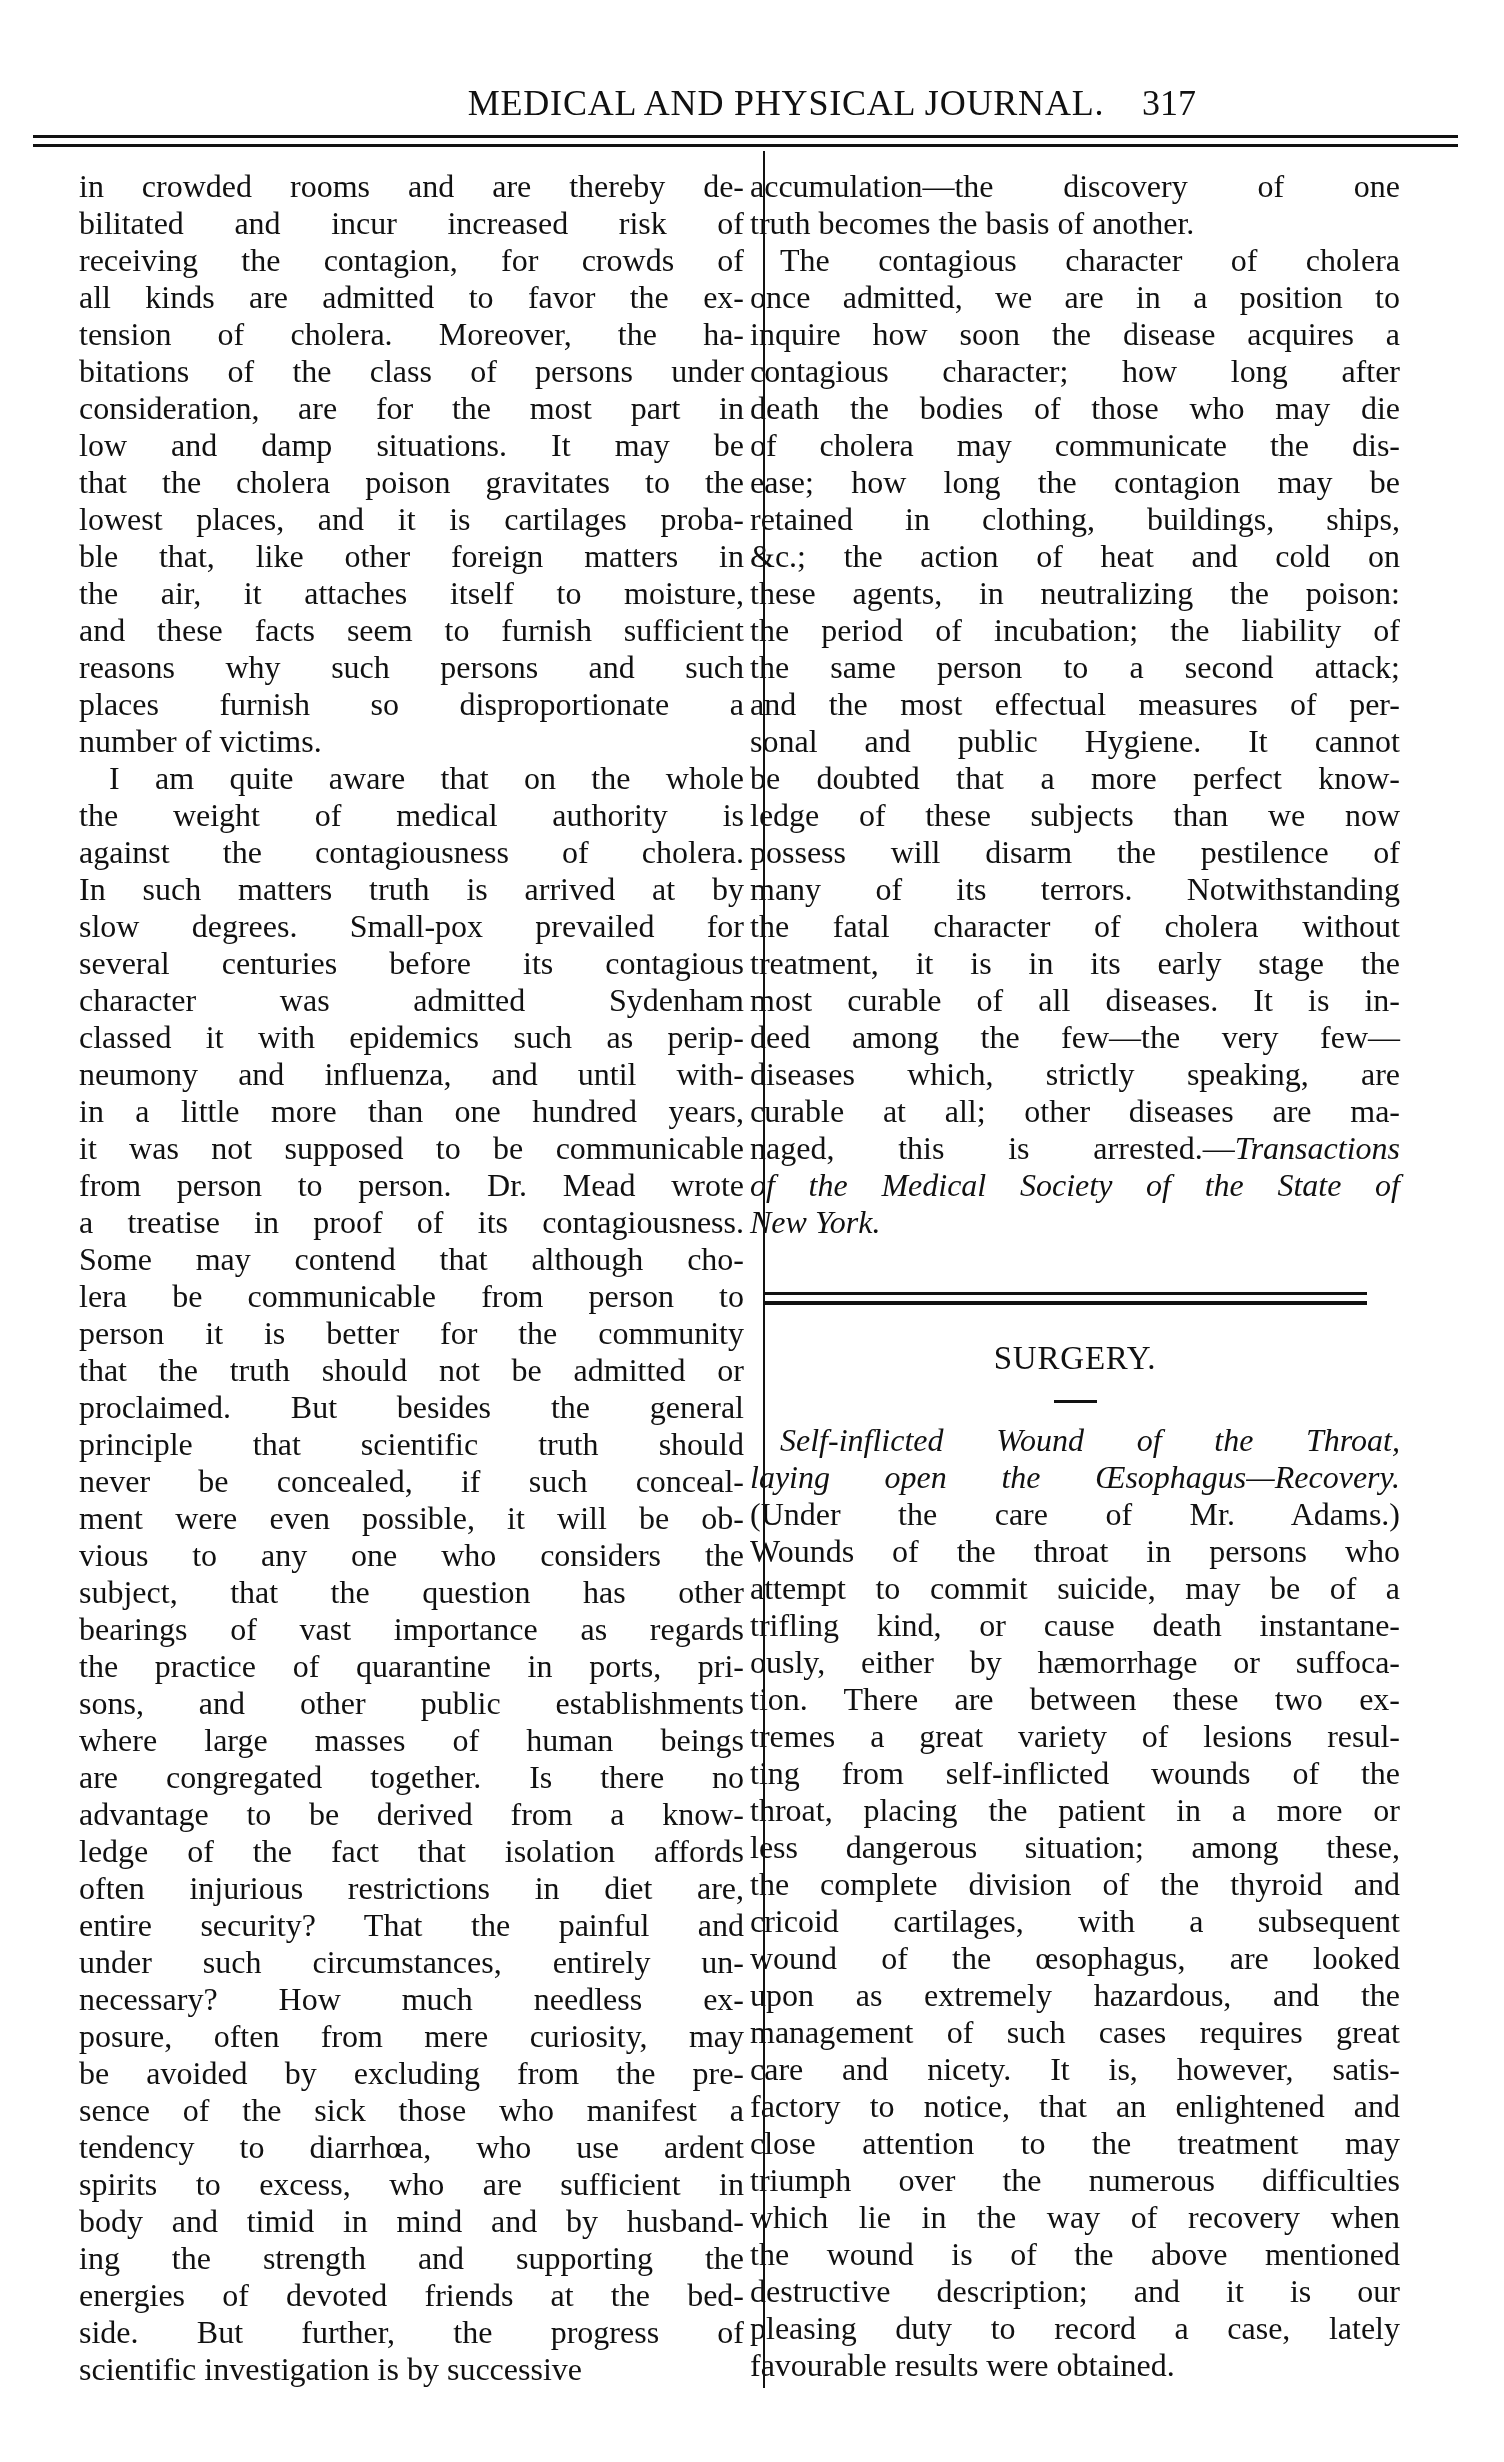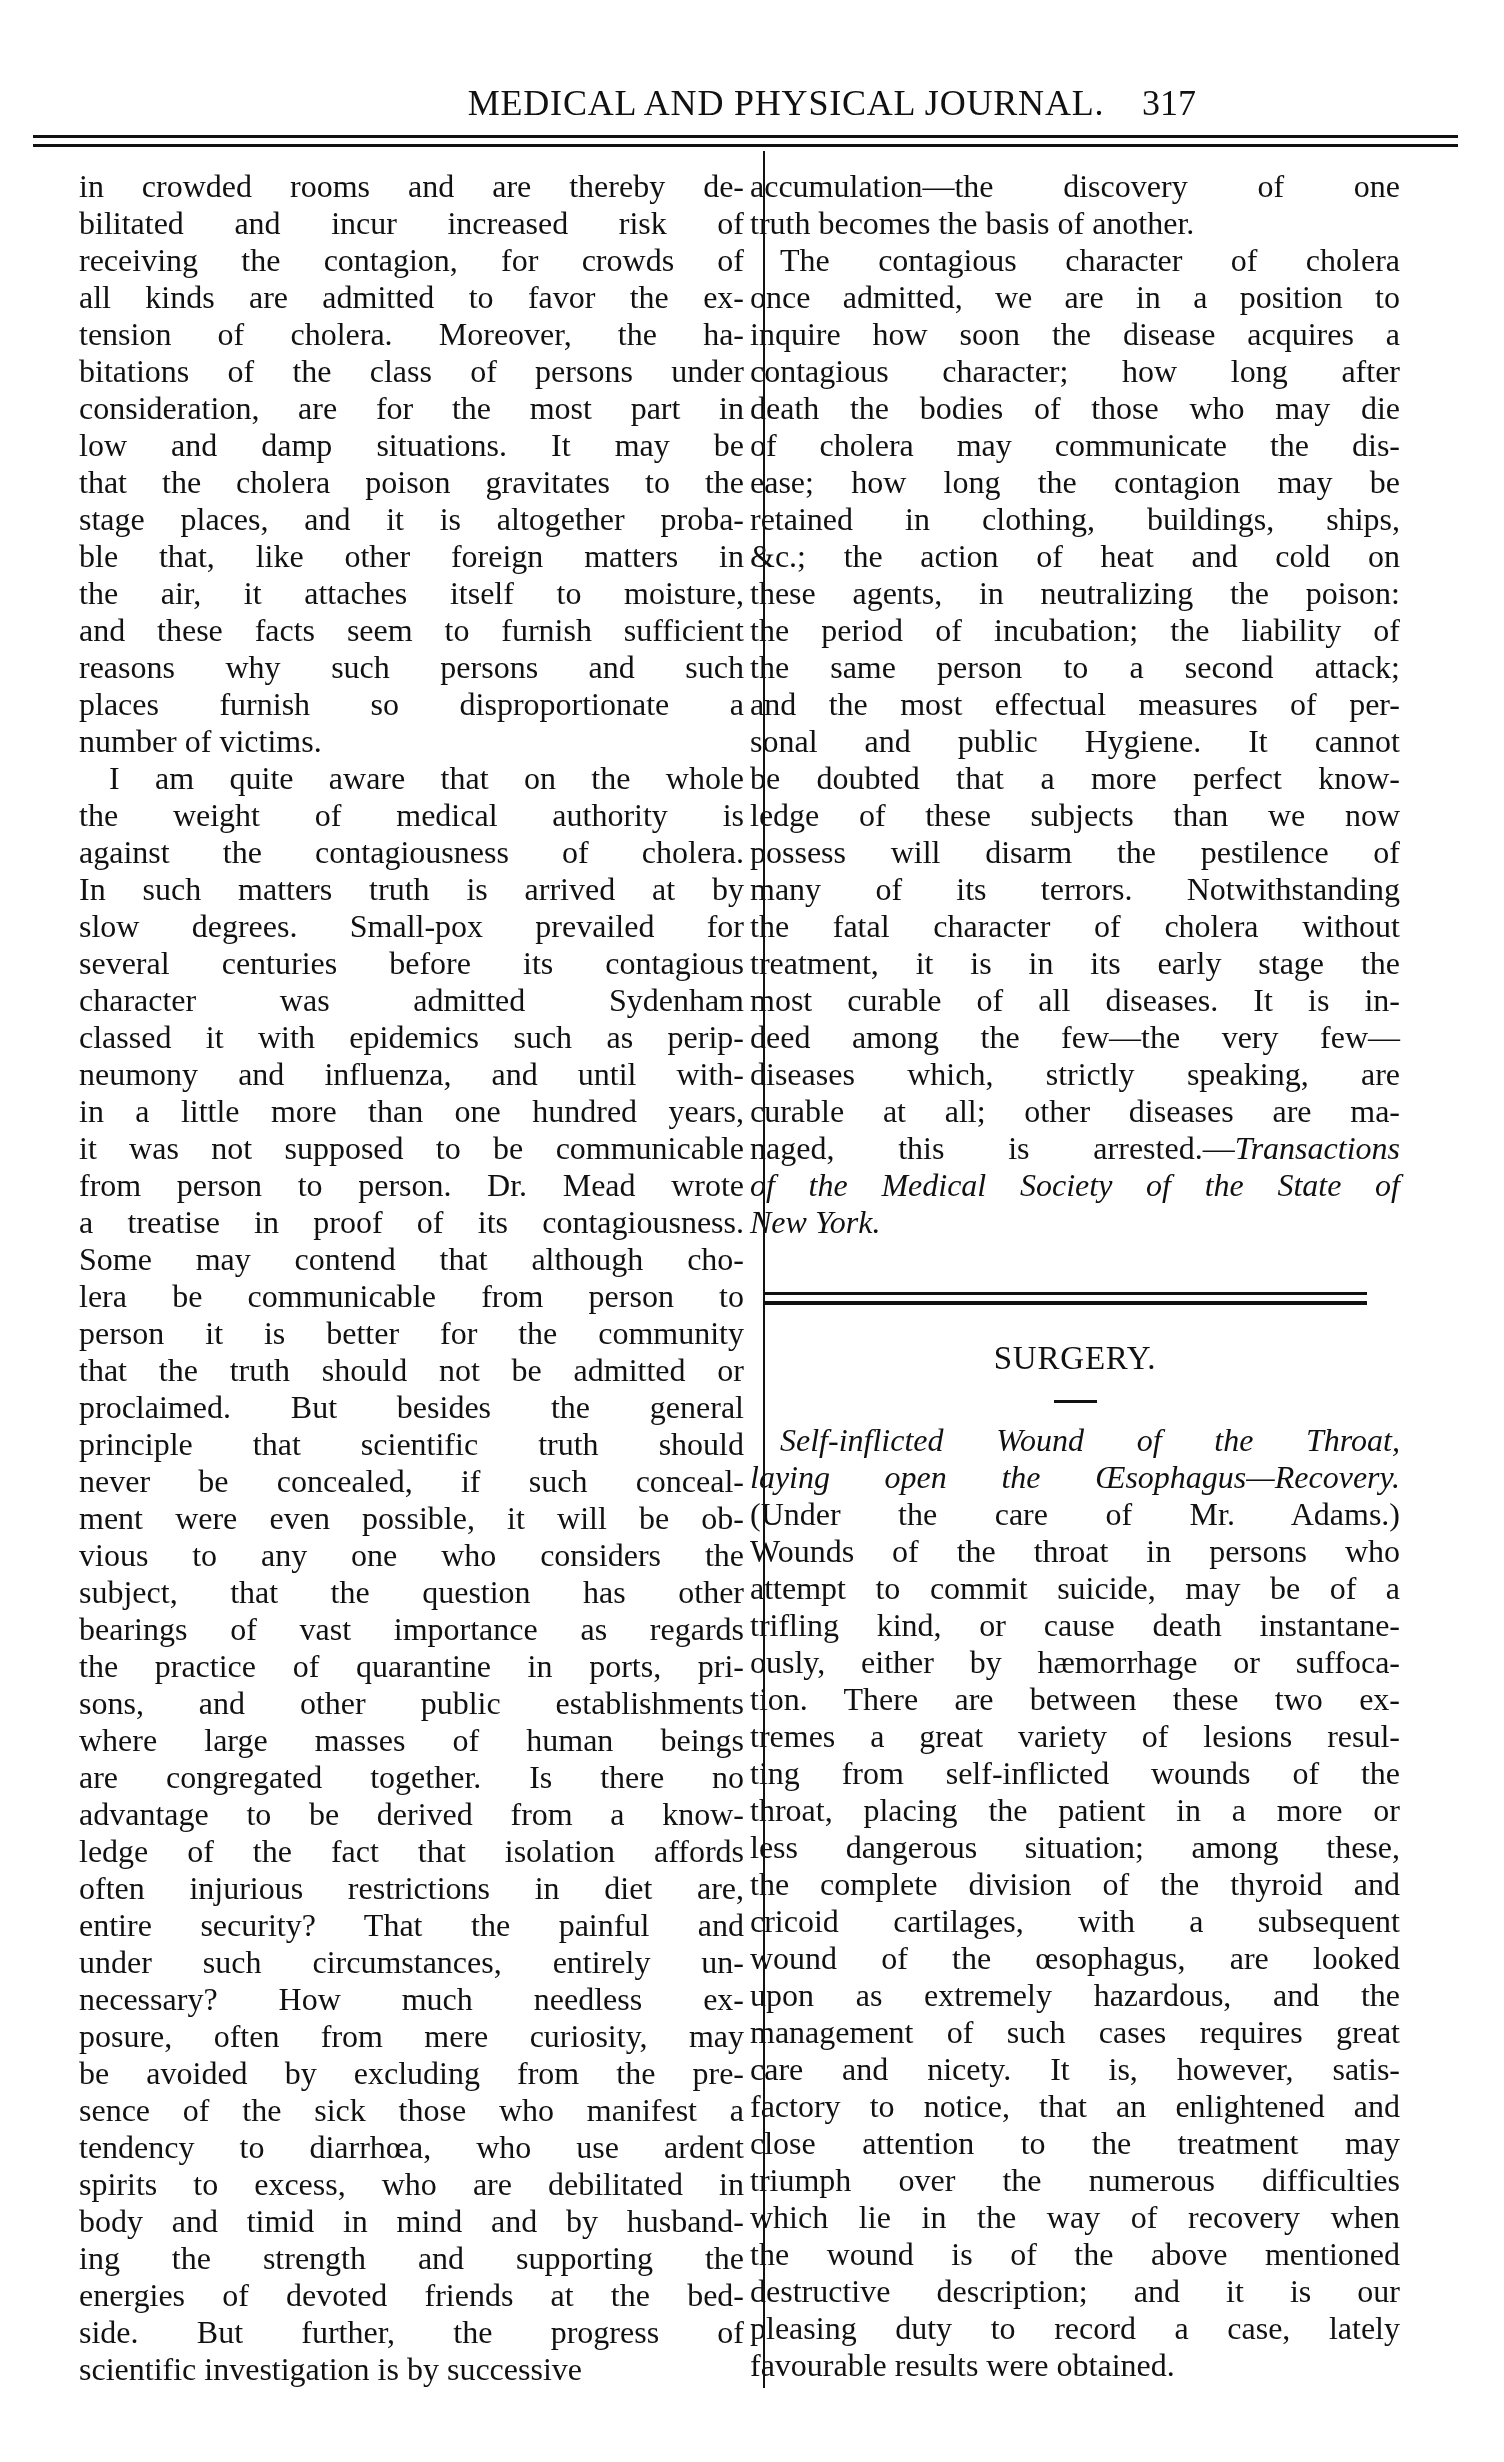--- a/index.html
+++ b/index.html
@@ -61,21 +61,21 @@
 <div class="column col-left" id="col-left">
     <span class="line">in crowded rooms and are thereby de-</span>
     <span class="line">bilitated and incur increased risk of</span>
     <span class="line">receiving the contagion, for crowds of</span>
     <span class="line">all kinds are admitted to favor the ex-</span>
     <span class="line">tension of cholera. Moreover, the ha-</span>
     <span class="line">bitations of the class of persons under</span>
     <span class="line">consideration, are for the most part in</span>
     <span class="line">low and damp situations. It may be</span>
     <span class="line">that the cholera poison gravitates to the</span>
-    <span class="line">stage places, and it is altogether proba-</span>
+    <span class="line">lowest places, and it is cartilages proba-</span>
     <span class="line">ble that, like other foreign matters in</span>
     <span class="line">the air, it attaches itself to moisture,</span>
     <span class="line">and these facts seem to furnish sufficient</span>
     <span class="line">reasons why such persons and such</span>
     <span class="line">places furnish so disproportionate a</span>
     <span class="line last">number of victims.</span>
     <span class="line indent">I am quite aware that on the whole</span>
     <span class="line">the weight of medical authority is</span>
     <span class="line">against the contagiousness of cholera.</span>
     <span class="line">In such matters truth is arrived at by</span>
@@ -106,21 +106,21 @@
     <span class="line">advantage to be derived from a know-</span>
     <span class="line">ledge of the fact that isolation affords</span>
     <span class="line">often injurious restrictions in diet are,</span>
     <span class="line">entire security? That the painful and</span>
     <span class="line">under such circumstances, entirely un-</span>
     <span class="line">necessary? How much needless ex-</span>
     <span class="line">posure, often from mere curiosity, may</span>
     <span class="line">be avoided by excluding from the pre-</span>
     <span class="line">sence of the sick those who manifest a</span>
     <span class="line">tendency to diarrhœa, who use ardent</span>
-    <span class="line">spirits to excess, who are debilitated in</span>
+    <span class="line">spirits to excess, who are sufficient in</span>
     <span class="line">body and timid in mind and by husband-</span>
     <span class="line">ing the strength and supporting the</span>
     <span class="line">energies of devoted friends at the bed-</span>
     <span class="line">side. But further, the progress of</span>
     <span class="line last">scientific investigation is by successive</span>
   </div>
 
 <div class="column col-right">
   <div id="right-lines">
       <span class="line">accumulation—the discovery of one</span>

